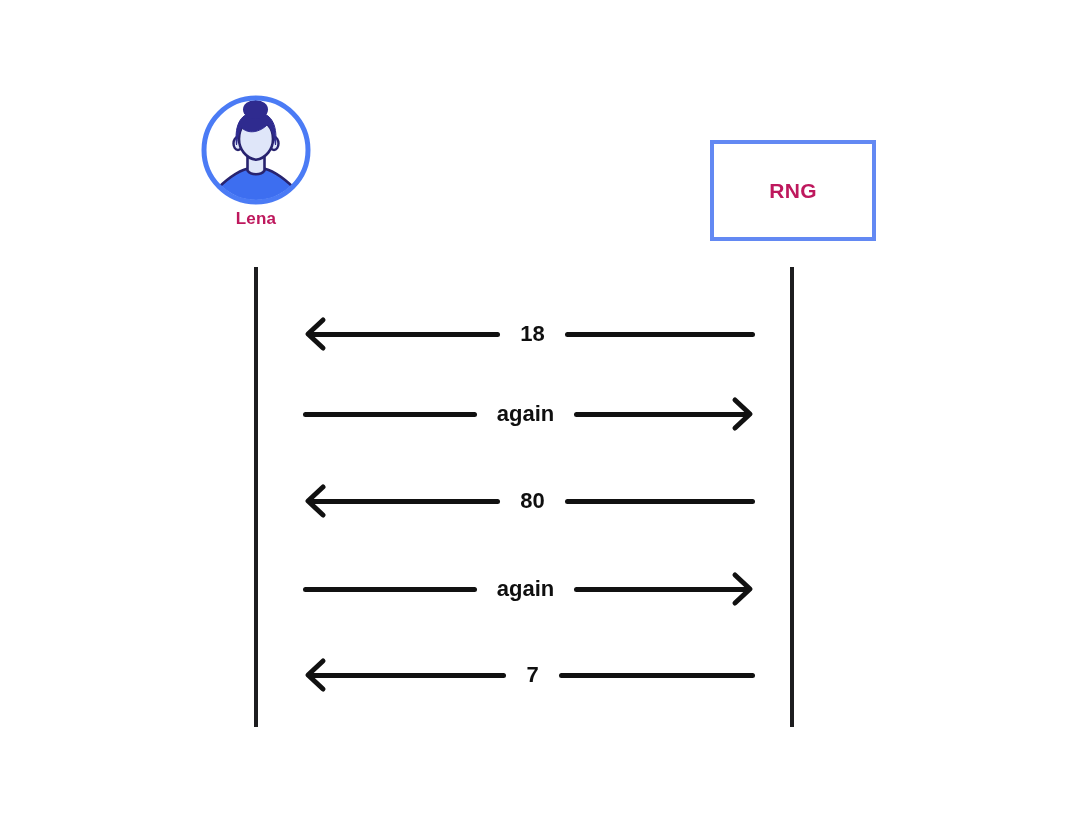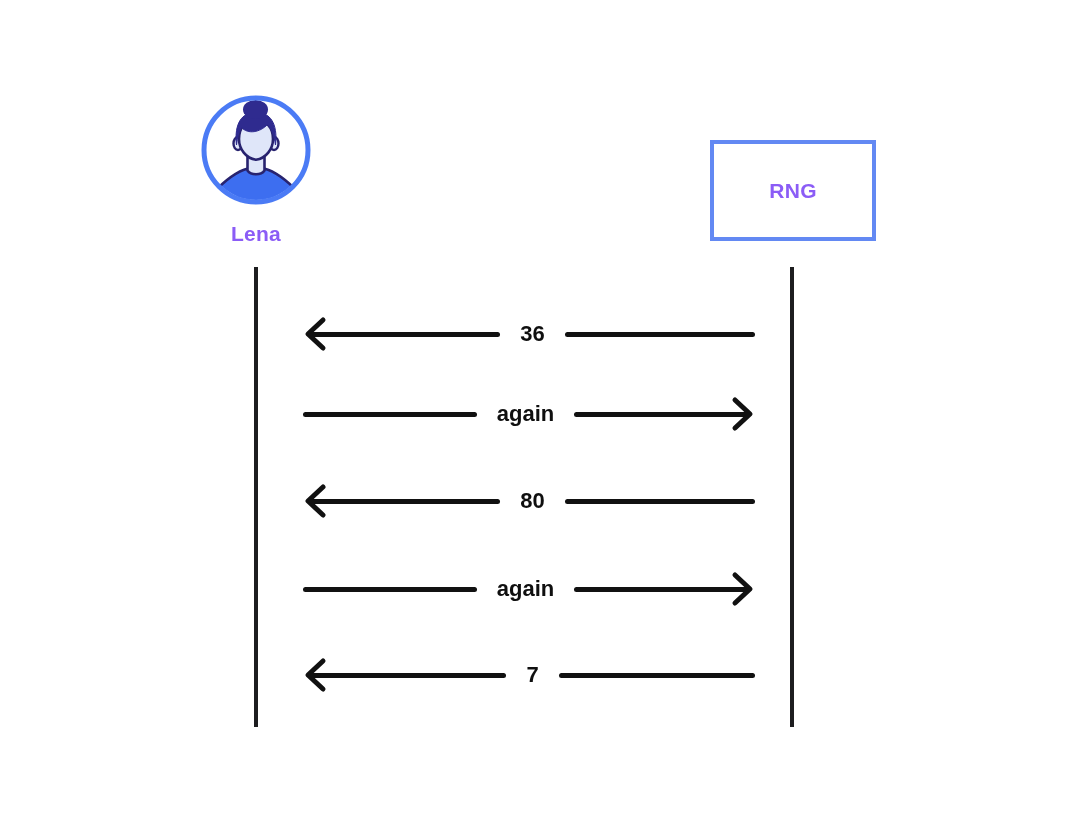--- a/index.html
+++ b/index.html
@@ -4,29 +4,29 @@
 <style>
   html,body{margin:0;padding:0;background:#ffffff;}
   .canvas{
     position:relative;width:1078px;height:824px;background:#ffffff;overflow:hidden;
     font-family:"Liberation Sans", sans-serif;
   }
   
   .actor{position:absolute;left:201px;top:95px;width:110px;text-align:center;}
   .avatar{width:110px;height:110px;}
   .actor-label{
-    margin-top:13px;font-size:21px;font-weight:bold;color:#8b5cf6;letter-spacing:.2px;
+    font-size:17px;font-weight:bold;color:#be185d;letter-spacing:.2px;
   }
   
   .object-box{
     position:absolute;left:710px;top:140px;width:166px;height:101px;
     box-sizing:border-box;border:4px solid #6389f3;background:#ffffff;
     display:flex;align-items:center;justify-content:center;
   }
-  .object-label{font-size:21px;font-weight:bold;color:#8b5cf6;letter-spacing:.3px;}
+  .object-label{font-size:21px;font-weight:bold;color:#be185d;letter-spacing:.3px;}
   
   .lifeline{position:absolute;top:267px;width:4px;height:460px;background:#1d1d1f;}
   .lifeline.left{left:254px;}
   .lifeline.right{left:790px;}
   
   .msg{
     position:absolute;left:303px;width:452px;height:36px;
     display:flex;align-items:center;
   }
   .seg{flex:1 1 0;height:5px;background:#111111;border-radius:2.5px;}
@@ -76,21 +76,21 @@
   </div>
 
   <div class="lifeline left"></div>
   <div class="lifeline right"></div>
 
   <div class="msg left" style="top:316px">
     <svg class="chev" width="24" height="36" viewBox="0 0 24 36">
       <polyline points="20,4 5,18 20,32" fill="none" stroke="#111111" stroke-width="5" stroke-linecap="round" stroke-linejoin="round"></polyline>
     </svg>
     <div class="seg first"></div>
-    <div class="msg-label">36</div>
+    <div class="msg-label">18</div>
     <div class="seg"></div>
   </div>
 
   <div class="msg right" style="top:396px">
     <div class="seg"></div>
     <div class="msg-label">again</div>
     <div class="seg last"></div>
     <svg class="chev" width="24" height="36" viewBox="0 0 24 36">
       <polyline points="4,4 19,18 4,32" fill="none" stroke="#111111" stroke-width="5" stroke-linecap="round" stroke-linejoin="round"></polyline>
     </svg>

